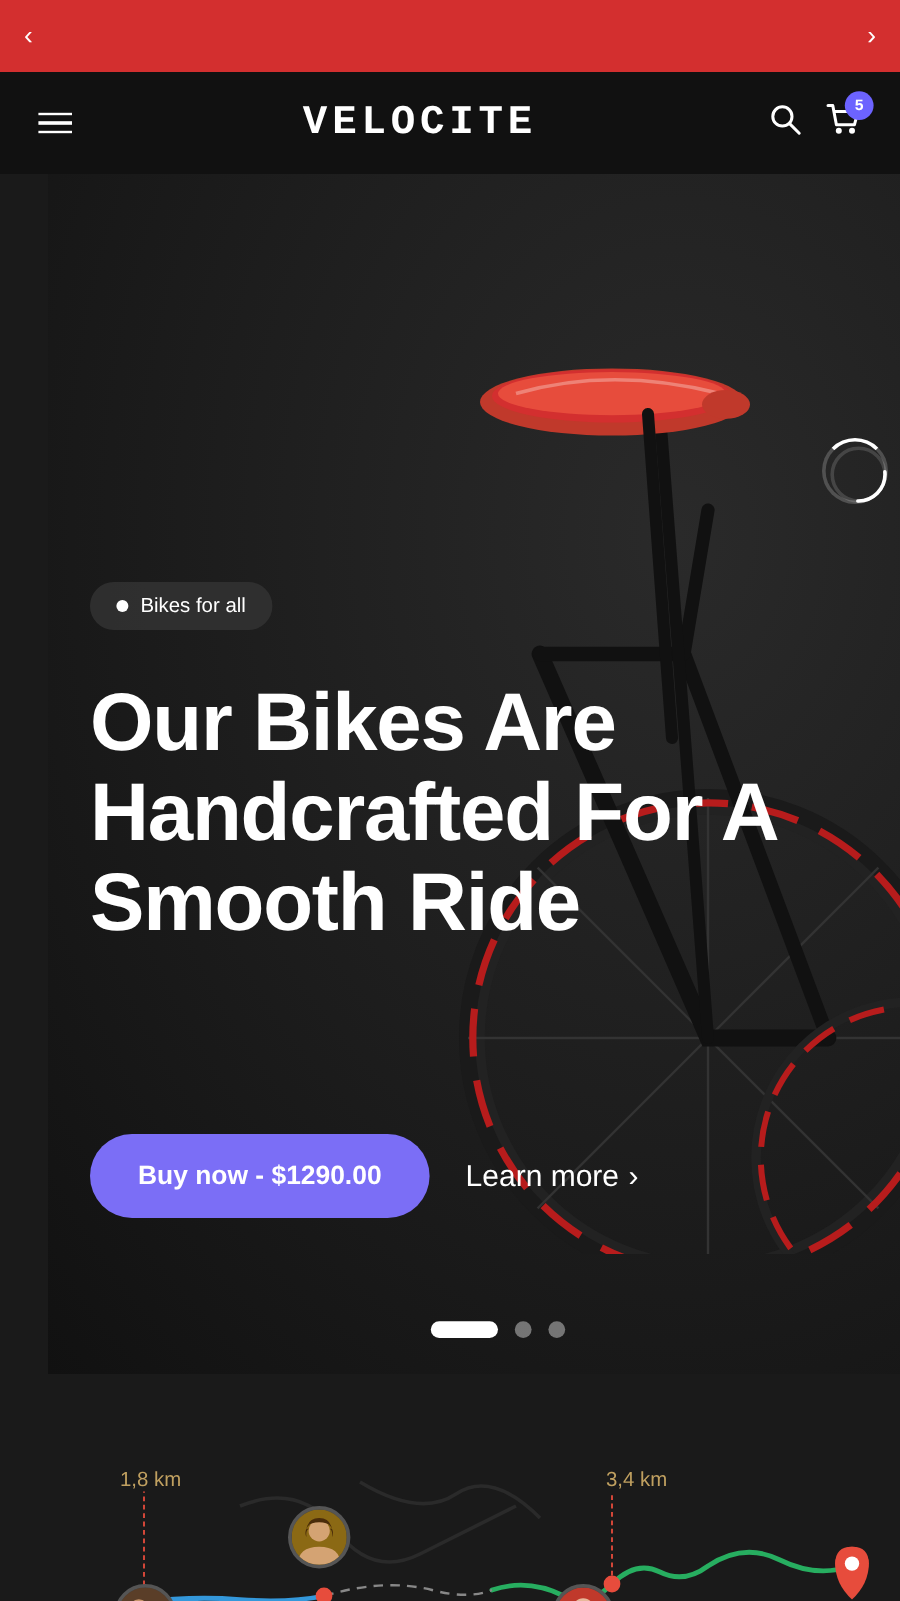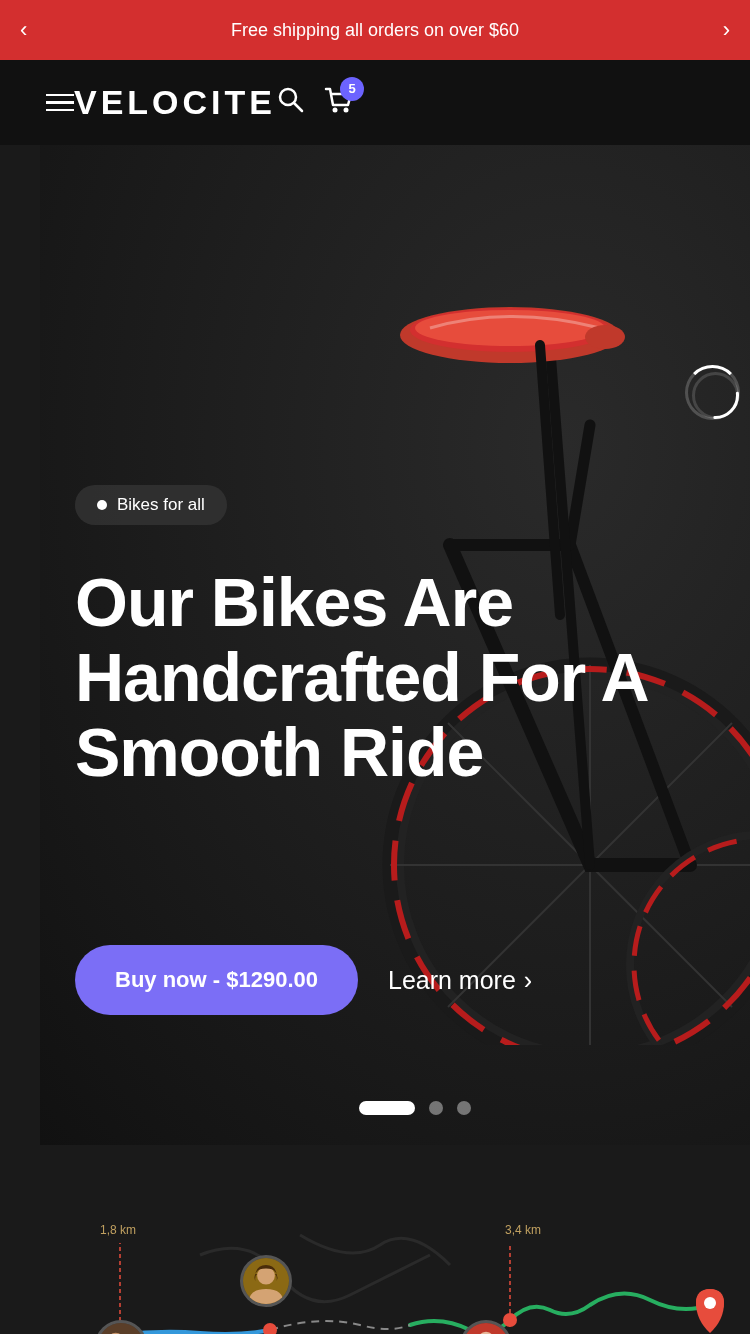--- a/index.html
+++ b/index.html
@@ -33,22 +33,24 @@
       font-weight: 400;
       text-align: center;
       flex: 1;
     }
 
     
     .header {
       background: #111111;
       display: flex;
       align-items: center;
-      padding: 18px 46px;
+      justify-content: space-between;
+      padding: 18px 32px;
       height: 85px;
+      font-family: Liberation Mono, monospace;
     }
     .hamburger {
       display: flex;
       flex-direction: column;
       gap: 5px;
       cursor: pointer;
     }
     .hamburger span {
       display: block;
       width: 28px;
@@ -245,21 +247,21 @@
       top: 0;
       left: 0;
       width: 750px;
       height: 220px;
     }
 
     
     .dist-label {
       position: absolute;
       color: #c0a060;
-      font-size: 12px;
+      font-size: 17px;
       font-weight: 500;
     }
 
     
     .avatar-circle {
       position: absolute;
       width: 52px;
       height: 52px;
       border-radius: 50%;
       border: 3px solid #555;
@@ -268,21 +270,20 @@
       display: flex;
       align-items: center;
       justify-content: center;
     }
   </style>
 </head>
 <body>
 
 <div class="announcement-bar">
   <span class="arrow">‹</span>
-  <span class="announcement-text">Free shipping all orders on over $60</span>
   <span class="arrow">›</span>
 </div>
 
 <header class="header">
   <div class="hamburger">
     <span></span>
     <span></span>
     <span></span>
   </div>
   <div class="logo">VELOCITE</div>

